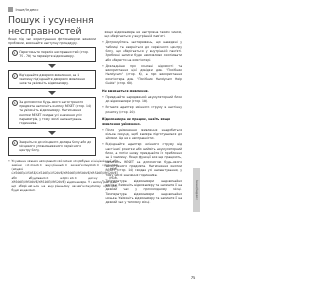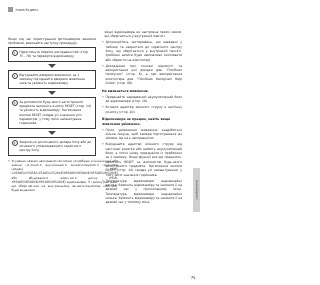--- a/index.html
+++ b/index.html
@@ -52,20 +52,21 @@
 </style>
 </head>
 <body>
 
 <div class="page">
 
   <div class="breadcrumb">
     <span class="bc-square"></span>
     <span class="bc-text">Інше/Індекс</span>
   </div>
+  <div class="title">Пошук і усунення несправностей</div>
 
   <div class="col-left">
     <p class="p tight">Якщо під час користування фотокамерою виникли проблеми, виконайте наступну процедуру.</p>
 
     <div class="flowbox">
       <div class="flowrow">
         <span class="num">1</span>
         <span class="boxtext">Перегляньте перелік несправностей (стор. 75 - 78) та перевірте відеокамеру.</span>
       </div>
     </div>

